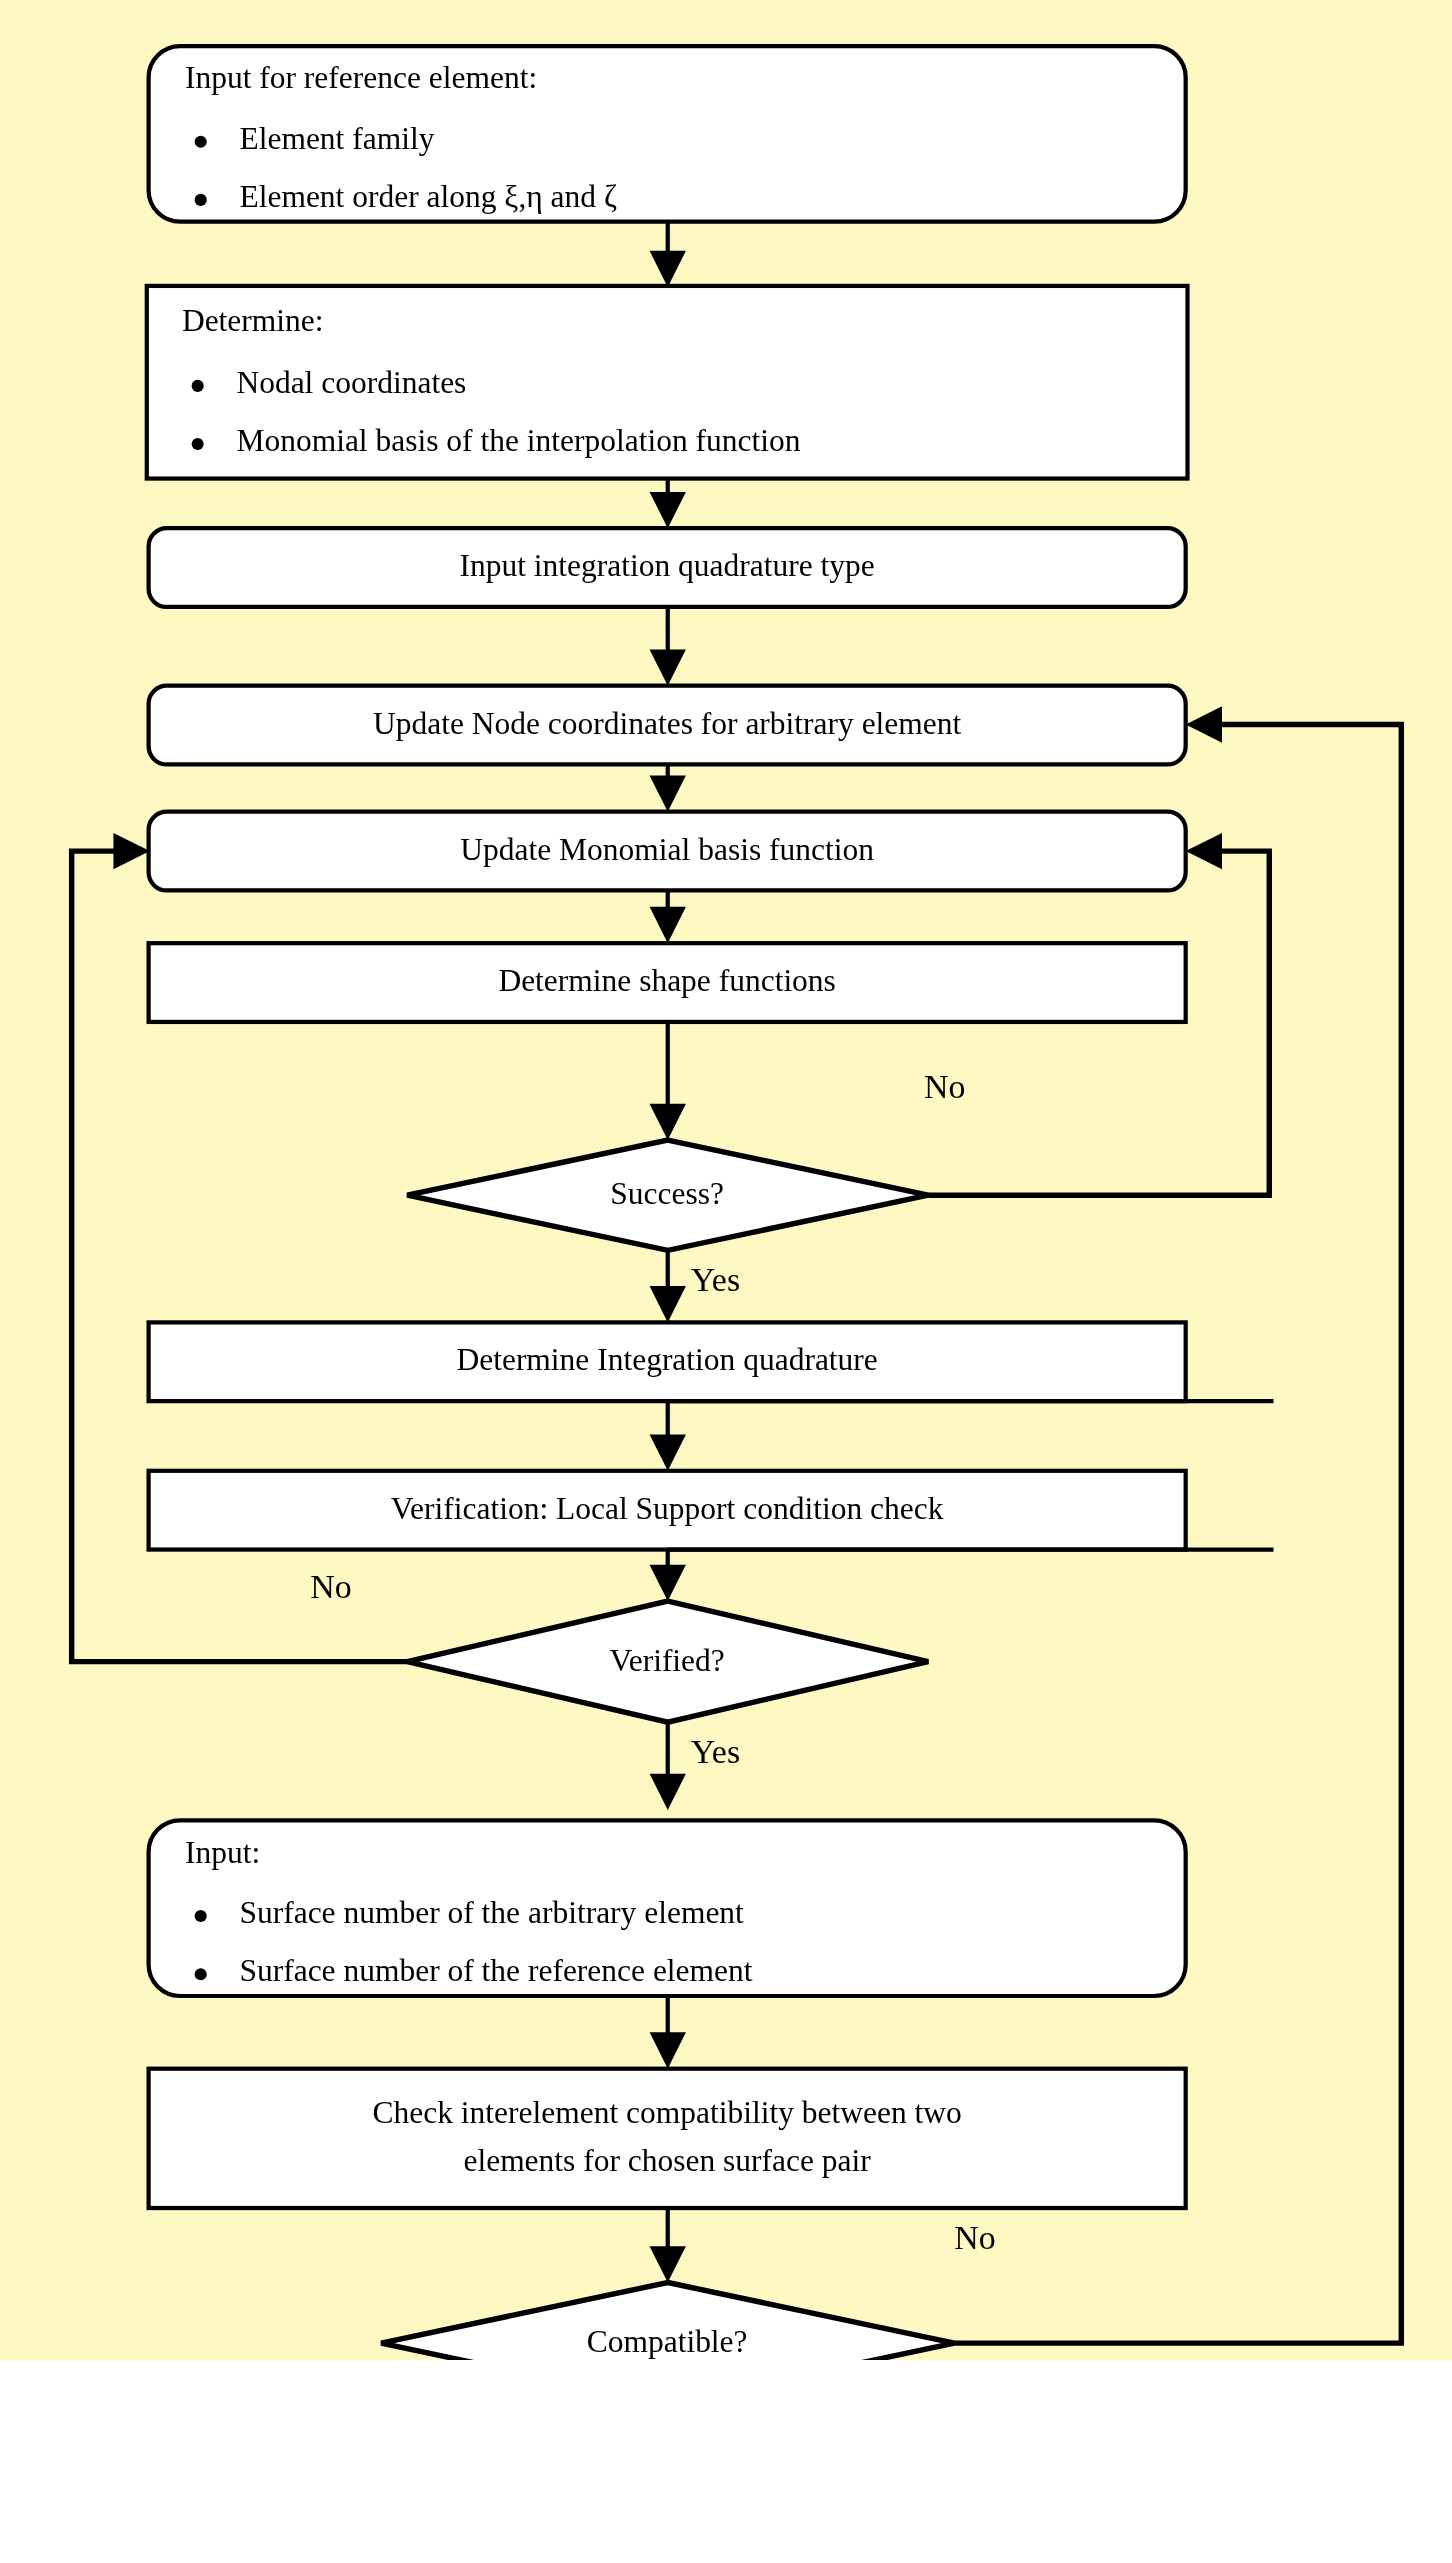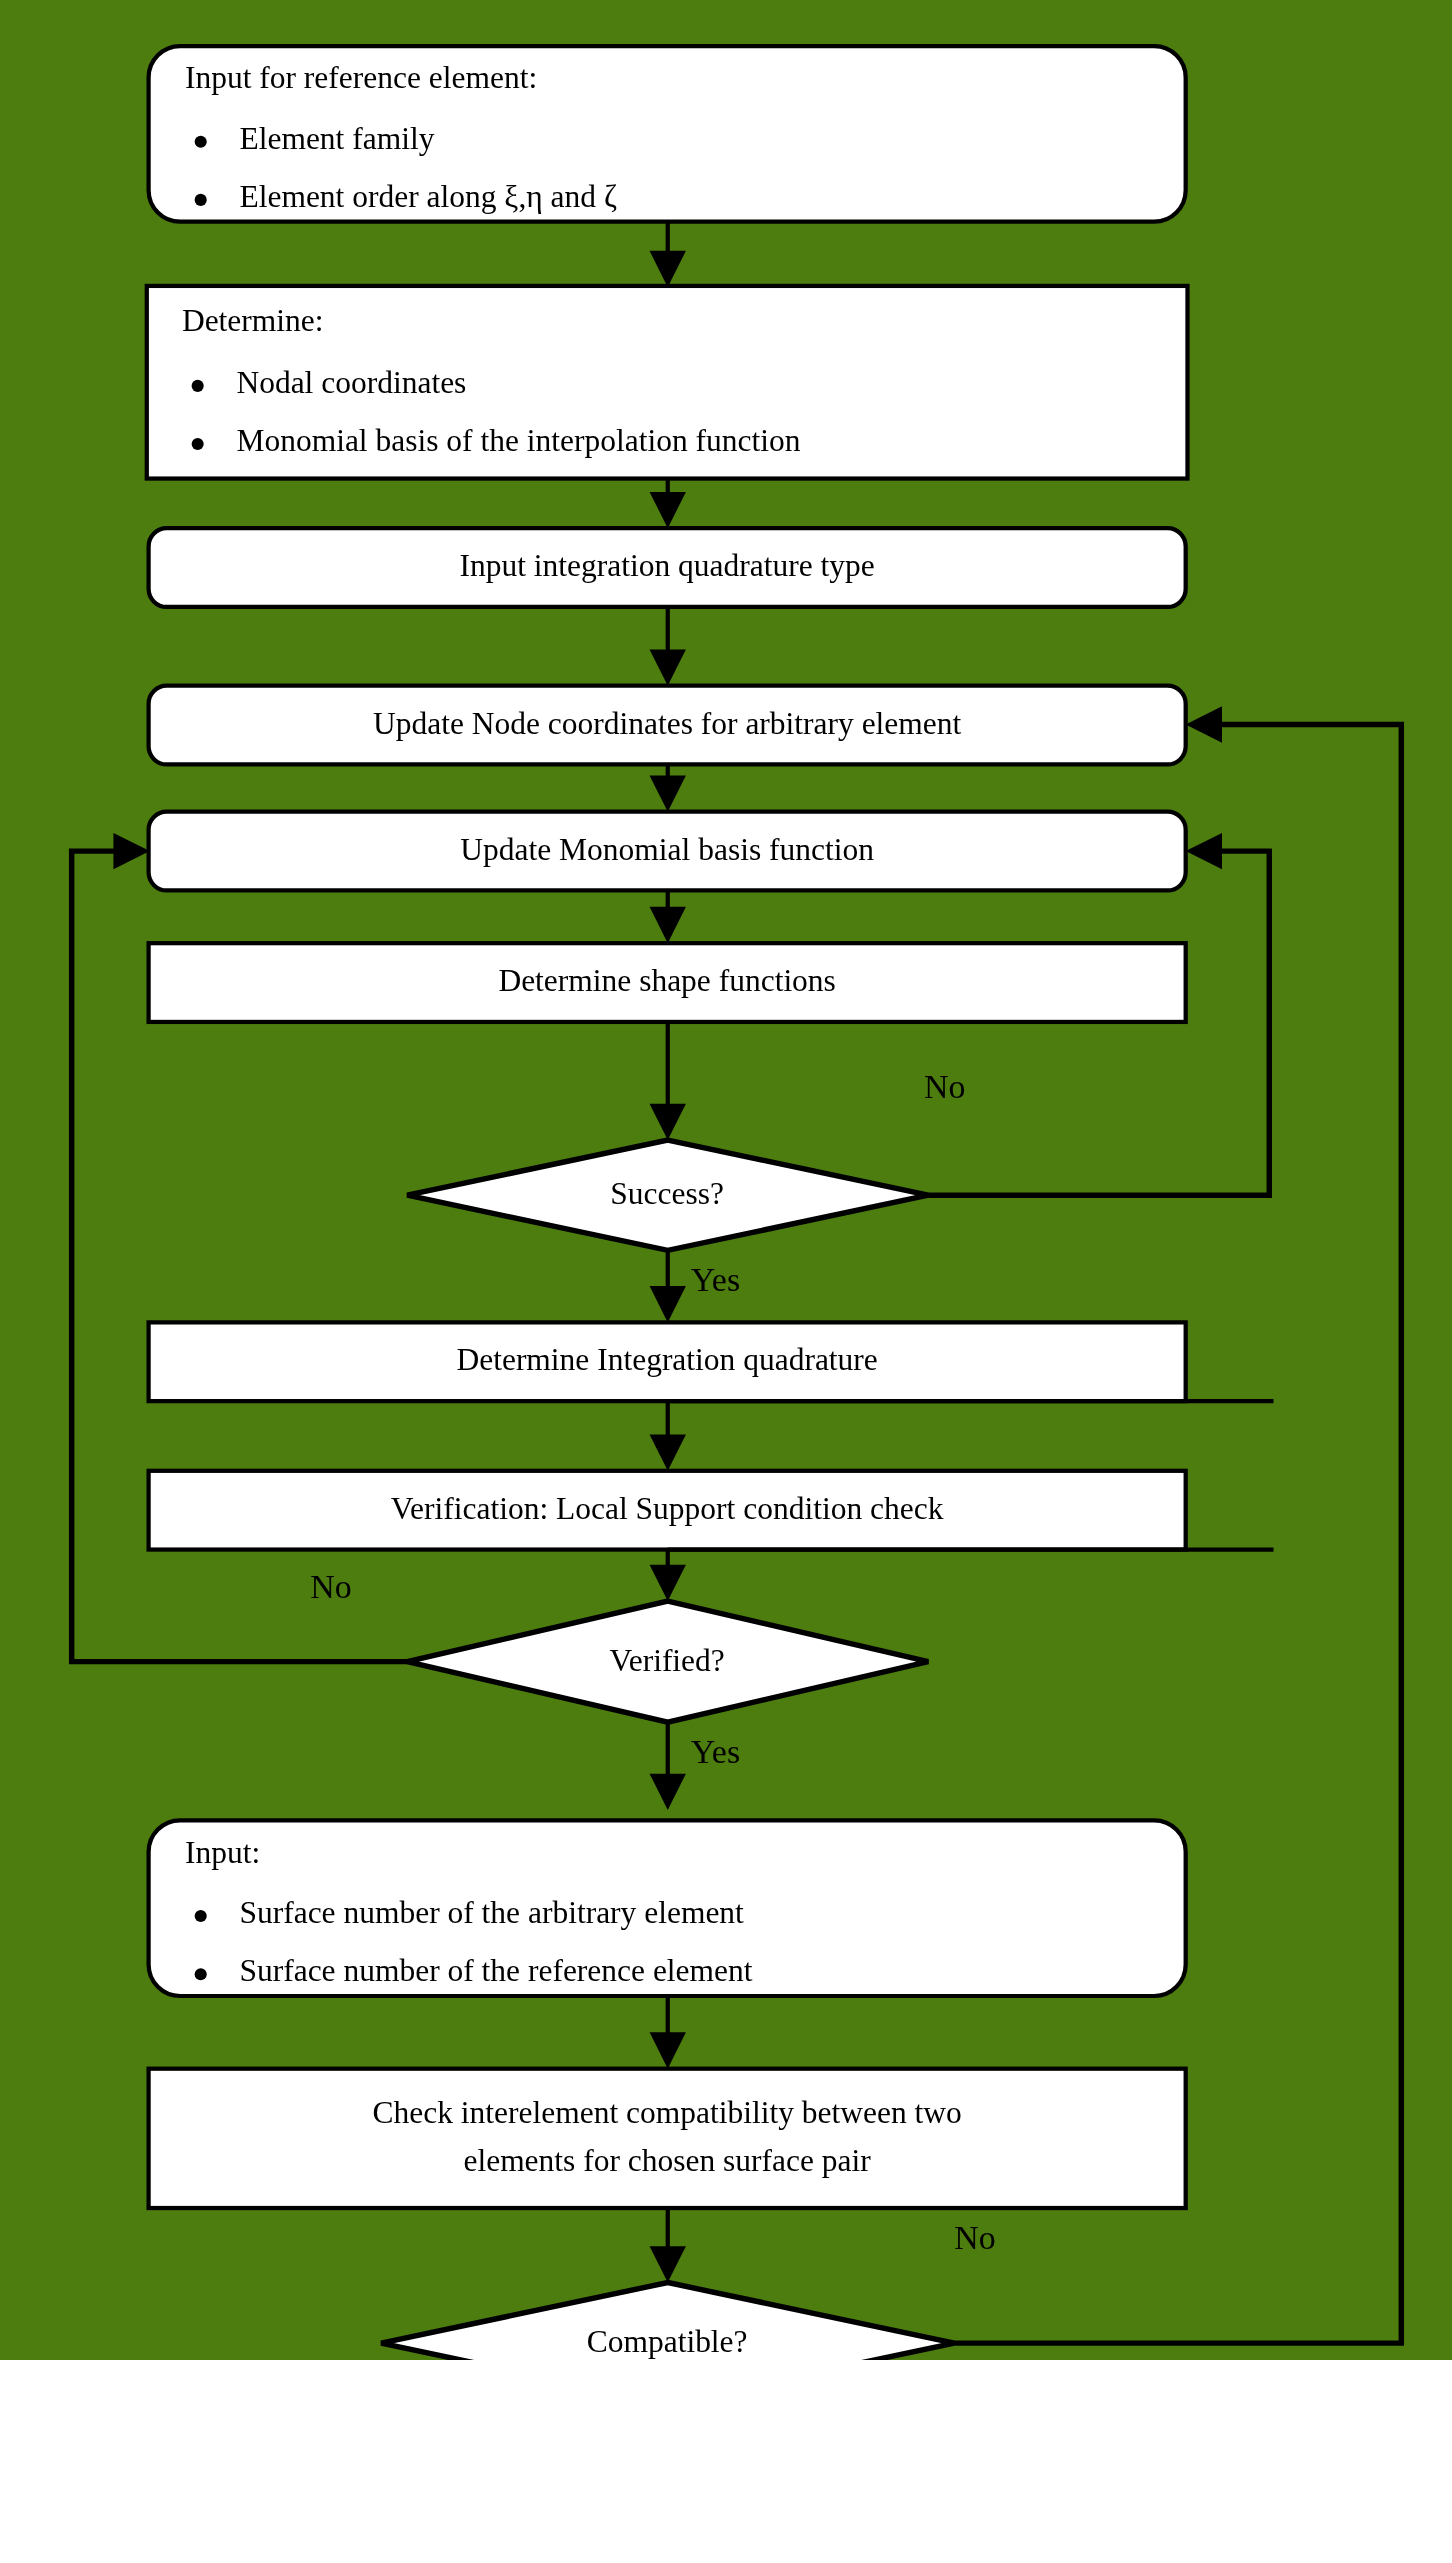--- a/index.html
+++ b/index.html
@@ -7,21 +7,21 @@
     padding: 0;
     background: #ffffff;
   }
   body {
     font-family: "Liberation Serif", "DejaVu Serif", serif;
   }
   #flowchart-root {
     position: relative;
     width: 1453px;
     height: 2360px;
-    background: #4d7c0f;
+    background: #fef9c3;
     overflow: hidden;
   }
   #flow-svg {
     position: absolute;
     top: 0;
     left: 0;
     width: 1453px;
     height: 2563px;
     display: block;
   }

